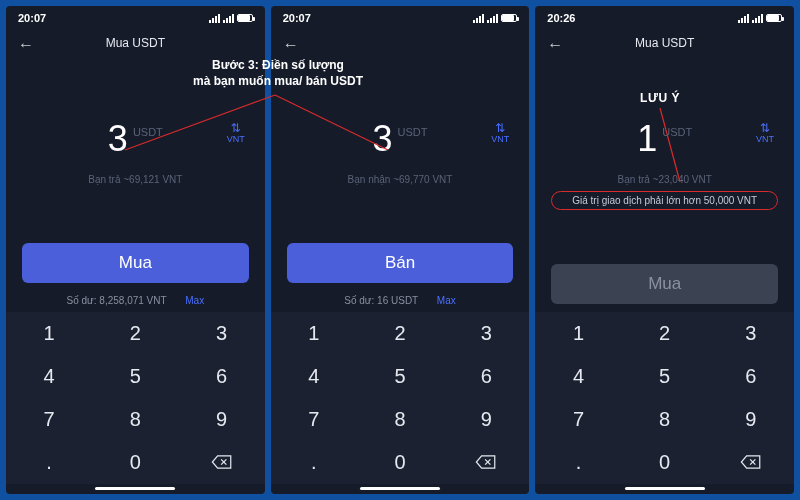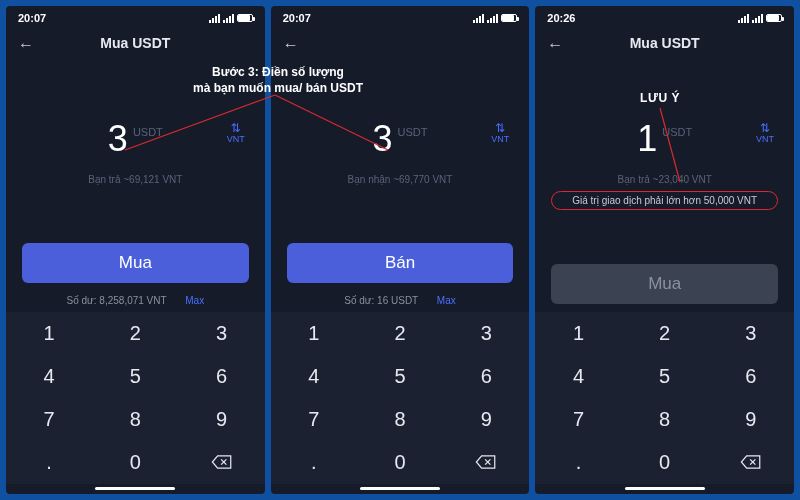--- a/index.html
+++ b/index.html
@@ -42,21 +42,21 @@
   .batt { width: 16px; height: 8px; border: 1px solid #fff; border-radius: 2px; position: relative; }
   .batt::after { content:""; position:absolute; right:-3px; top:2px; width:2px; height:4px; background:#fff; border-radius:0 1px 1px 0;}
   .batt i { display:block; width:12px; height:6px; background:#fff; margin:0; border-radius:1px;}
   .header {
     display: flex;
     align-items: center;
     padding: 8px 12px 4px;
     color: #e6e9f0;
   }
   .back { width: 18px; color: #ccc; font-size: 16px; }
-  .title { flex: 1; text-align: center; font-size: 14px; font-weight: 700; margin-left:-18px;}
+  .title { flex: 1; text-align: center; font-size: 12px; font-weight: 400; margin-left:-18px;}
   .amount-area {
     display: flex;
     justify-content: center;
     align-items: baseline;
     margin-top: 62px;
     gap: 5px;
     position: relative;
   }
   .amount-val { color: #fff; font-size: 36px; font-weight: 300; }
   .amount-unit { color: #5a6378; font-size: 11px; align-self:center; margin-top:-14px;}
@@ -127,21 +127,21 @@
     position: absolute;
     color: #fff;
     font-size: 12px;
     font-weight: 600;
     text-align: center;
     pointer-events: none;
     z-index: 20;
     font-family: Arial, sans-serif;
     line-height: 1.35;
   }
-  #annot1 { left: 178px; top: 64px; width: 200px; }
+  #annot1 { left: 178px; top: 57px; width: 200px; }
   #annot2 { left: 600px; top: 90px; width: 120px; letter-spacing: 0.5px; font-family: Arial; text-align: center; }
   svg.lines { position:absolute; top:0; left:0; width:800px; height:500px; pointer-events:none; z-index:15;}
 </style>
 </head>
 <body>
 
 <div class="phone">
   <div class="status-bar">
     <span>20:07</span>
     <div class="status-right">

